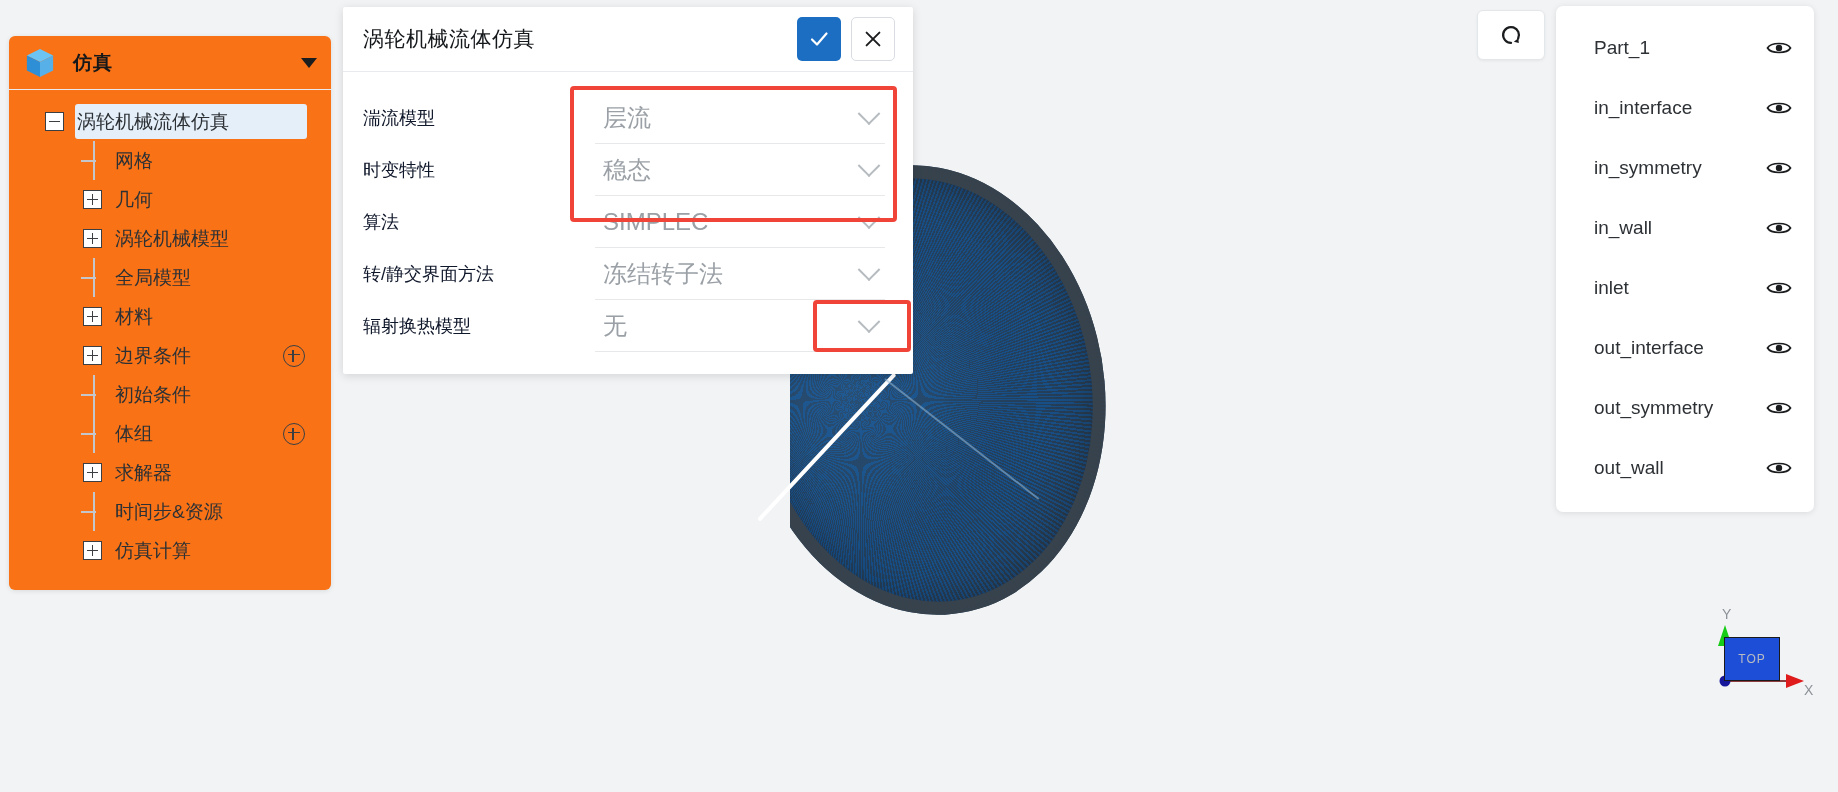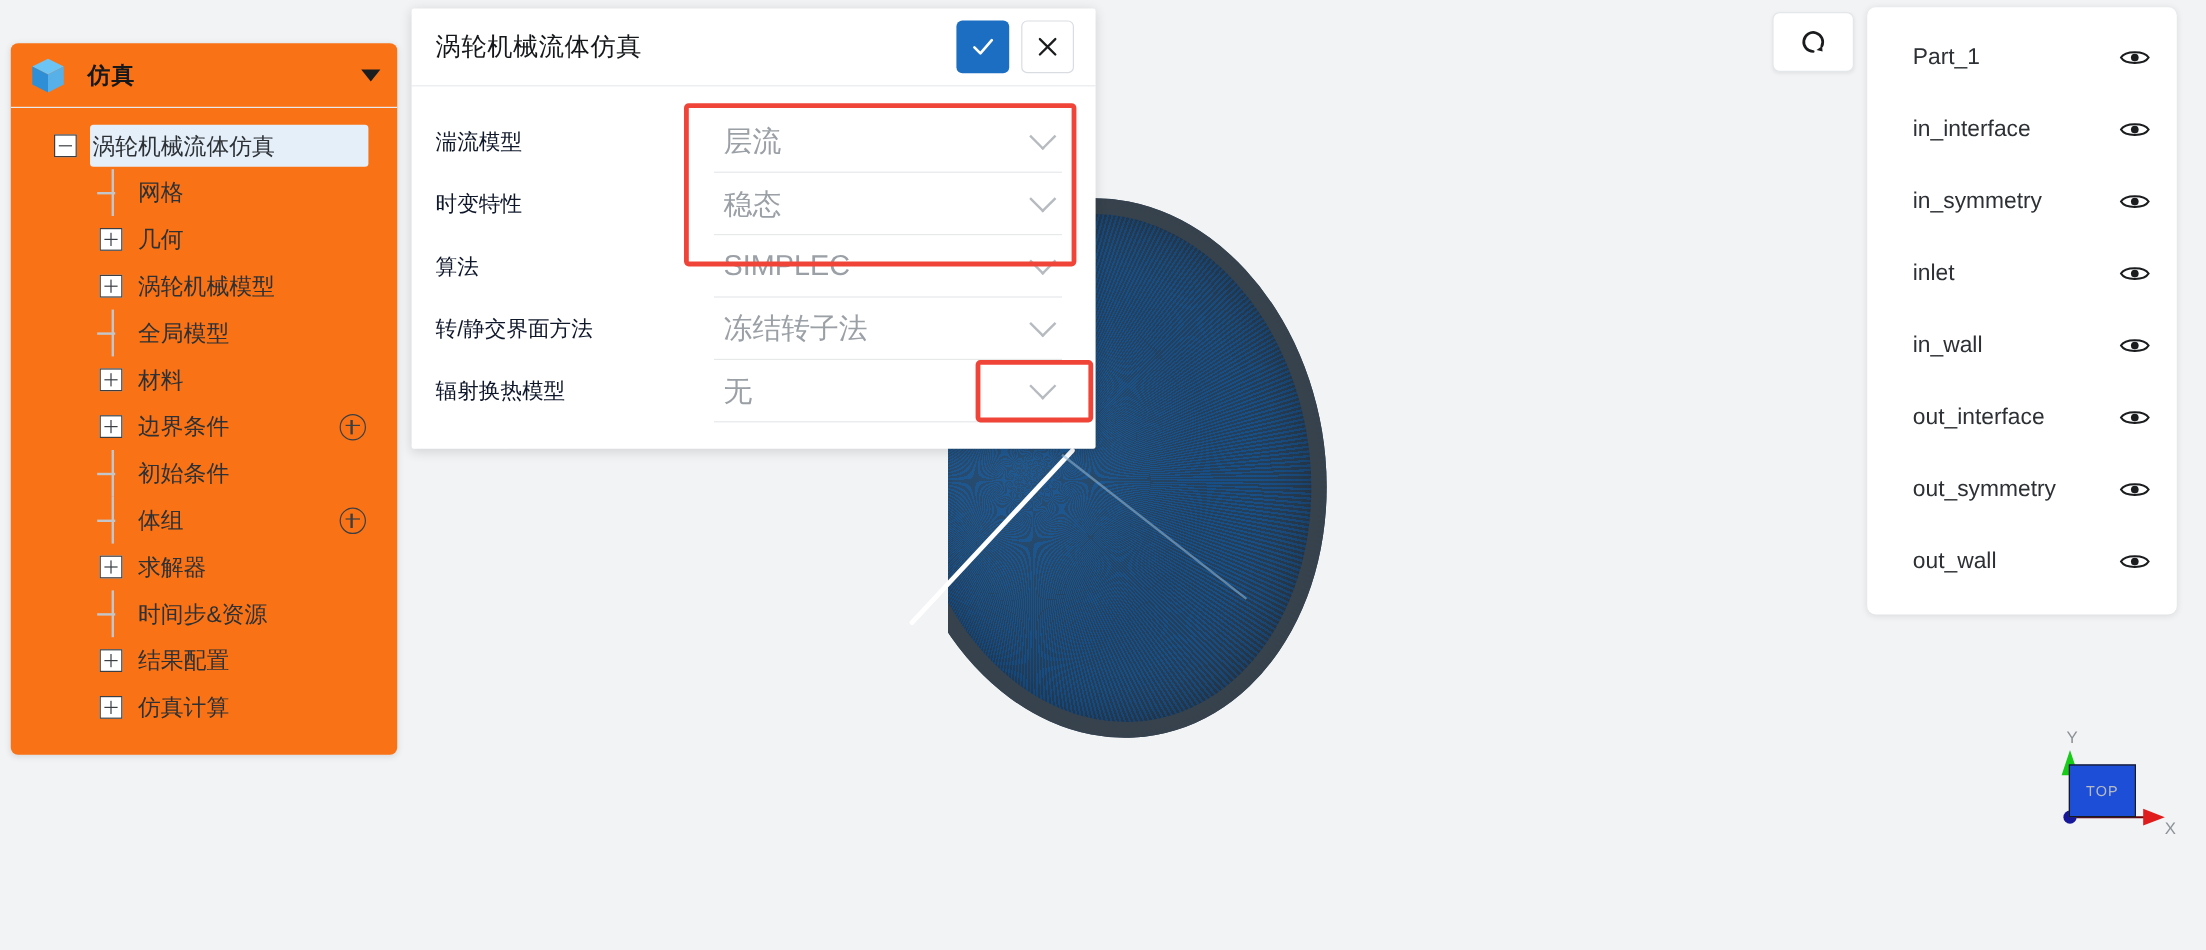--- a/index.html
+++ b/index.html
@@ -430,24 +430,20 @@
         <div class="expander plus"></div>
         <span class="tree-label">求解器</span>
       </div>
       <div class="tree-row lvl1">
         <div class="leaf-connector"></div>
         <div class="vline" style="top: 0px; bottom: 0px;"></div>
         <span class="tree-label">时间步&amp;资源</span>
       </div>
       <div class="tree-row lvl1">
         <div class="expander plus"></div>
-        <span class="tree-label">结果配置</span>
-      </div>
-      <div class="tree-row lvl1">
-        <div class="expander plus"></div>
         <span class="tree-label">仿真计算</span>
       </div>
     </div>
 </div>
 
 <div id="dialog">
   <div class="dlg-header">
     <div class="dlg-title">涡轮机械流体仿真</div>
     <div class="dlg-btns">
       <div class="btn-ok">
@@ -528,28 +524,28 @@
         </svg>
       </div>
       <div class="part-row">
         <span class="part-name">in_symmetry</span>
         <svg class="eye" viewBox="0 0 26 18">
           <path d="M1.5 9 C5 3, 21 3, 24.5 9 C21 15, 5 15, 1.5 9 Z" fill="none" stroke="#1a1c1e" stroke-width="1.7"></path>
           <circle cx="13" cy="9" r="3.2" fill="#1a1c1e"></circle>
         </svg>
       </div>
       <div class="part-row">
+        <span class="part-name">in_wall</span>
+        <svg class="eye" viewBox="0 0 26 18">
+          <path d="M1.5 9 C5 3, 21 3, 24.5 9 C21 15, 5 15, 1.5 9 Z" fill="none" stroke="#1a1c1e" stroke-width="1.7"></path>
+          <circle cx="13" cy="9" r="3.2" fill="#1a1c1e"></circle>
+        </svg>
+      </div>
+      <div class="part-row">
         <span class="part-name">inlet</span>
-        <svg class="eye" viewBox="0 0 26 18">
-          <path d="M1.5 9 C5 3, 21 3, 24.5 9 C21 15, 5 15, 1.5 9 Z" fill="none" stroke="#1a1c1e" stroke-width="1.7"></path>
-          <circle cx="13" cy="9" r="3.2" fill="#1a1c1e"></circle>
-        </svg>
-      </div>
-      <div class="part-row">
-        <span class="part-name">in_wall</span>
         <svg class="eye" viewBox="0 0 26 18">
           <path d="M1.5 9 C5 3, 21 3, 24.5 9 C21 15, 5 15, 1.5 9 Z" fill="none" stroke="#1a1c1e" stroke-width="1.7"></path>
           <circle cx="13" cy="9" r="3.2" fill="#1a1c1e"></circle>
         </svg>
       </div>
       <div class="part-row">
         <span class="part-name">out_interface</span>
         <svg class="eye" viewBox="0 0 26 18">
           <path d="M1.5 9 C5 3, 21 3, 24.5 9 C21 15, 5 15, 1.5 9 Z" fill="none" stroke="#1a1c1e" stroke-width="1.7"></path>
           <circle cx="13" cy="9" r="3.2" fill="#1a1c1e"></circle>

